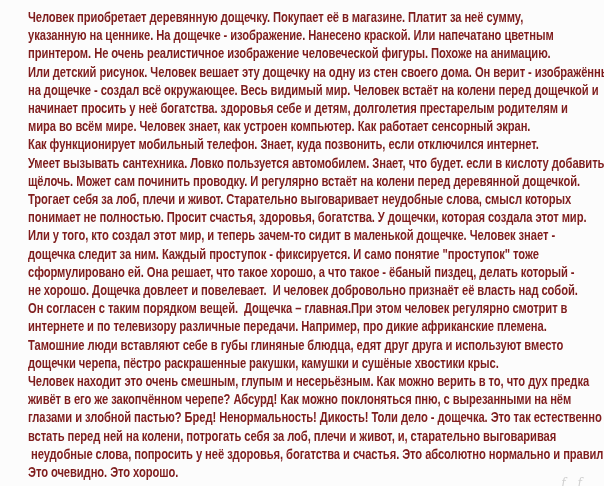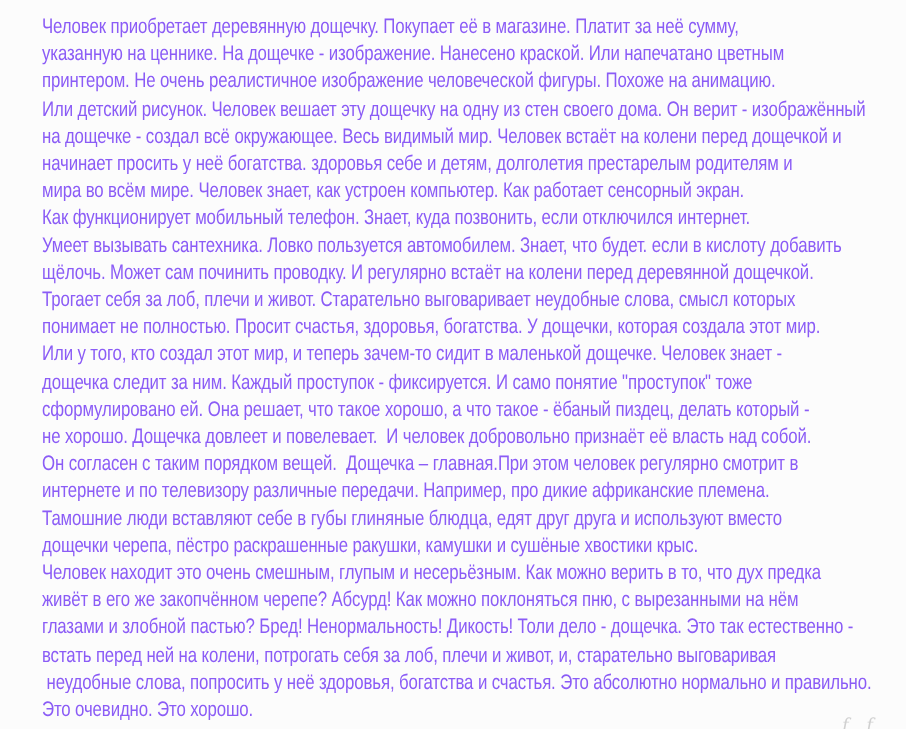--- a/index.html
+++ b/index.html
@@ -11,23 +11,23 @@
     height: 486px;
     overflow: hidden;
     background: #fcfcfc;
     position: relative;
   }
   .text-block {
     position: absolute;
     top: 8px;
     left: 28px;
     right: 0;
-    color: #8b5cf6;
+    color: #7f1d1d;
     font-family: "Liberation Sans", "DejaVu Sans", sans-serif;
-    font-weight: normal;
+    font-weight: bold;
     font-size: 14px;
     line-height: 18.2px;
   }
   .line {
     white-space: pre;
     transform: scaleX(0.80);
     transform-origin: 0 50%;
     letter-spacing: -0.1px;
   }
   .watermark {

